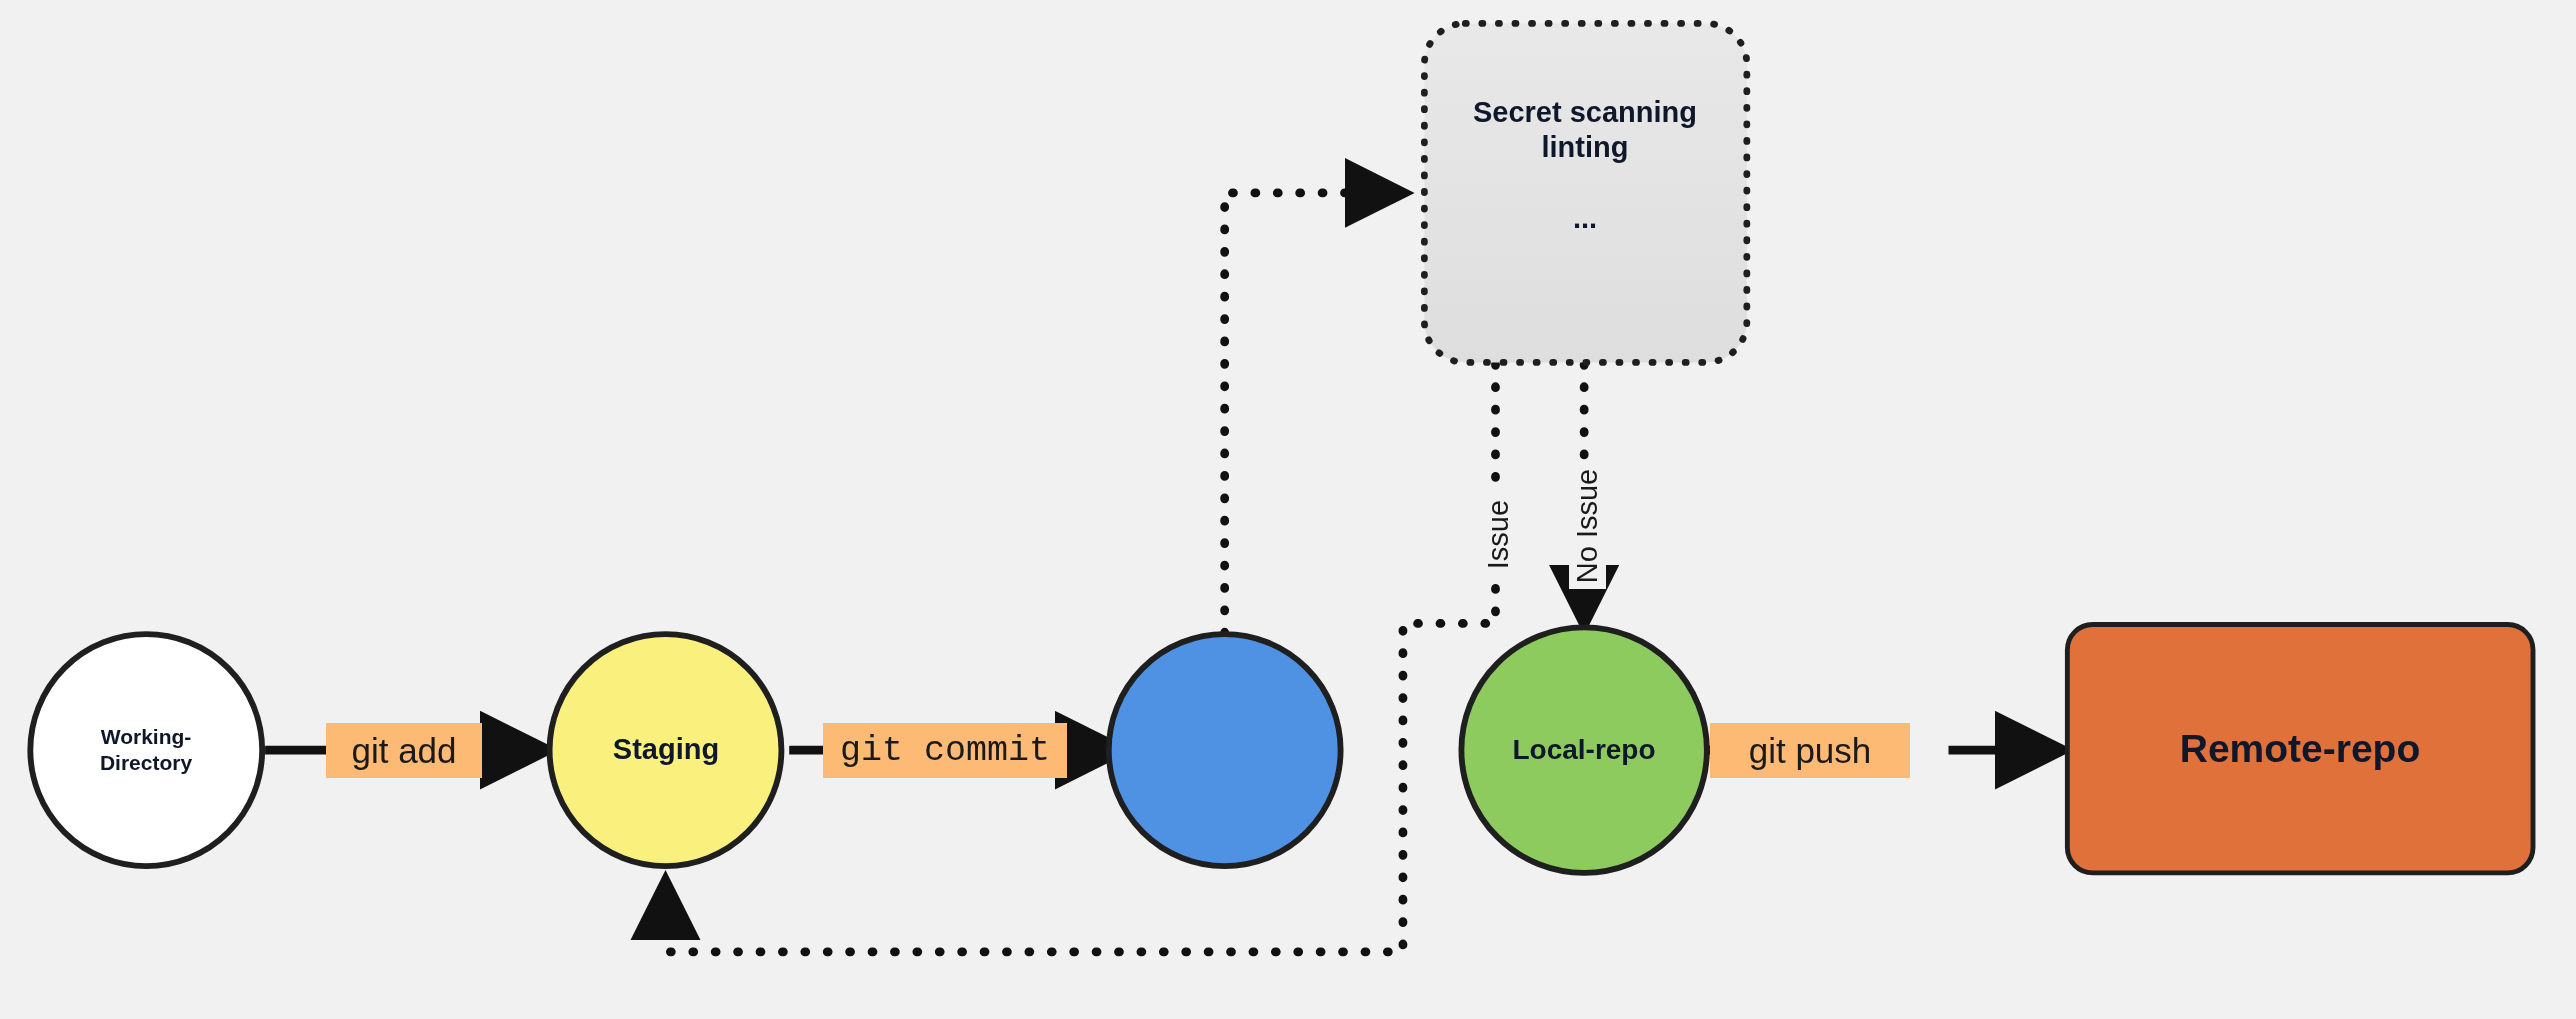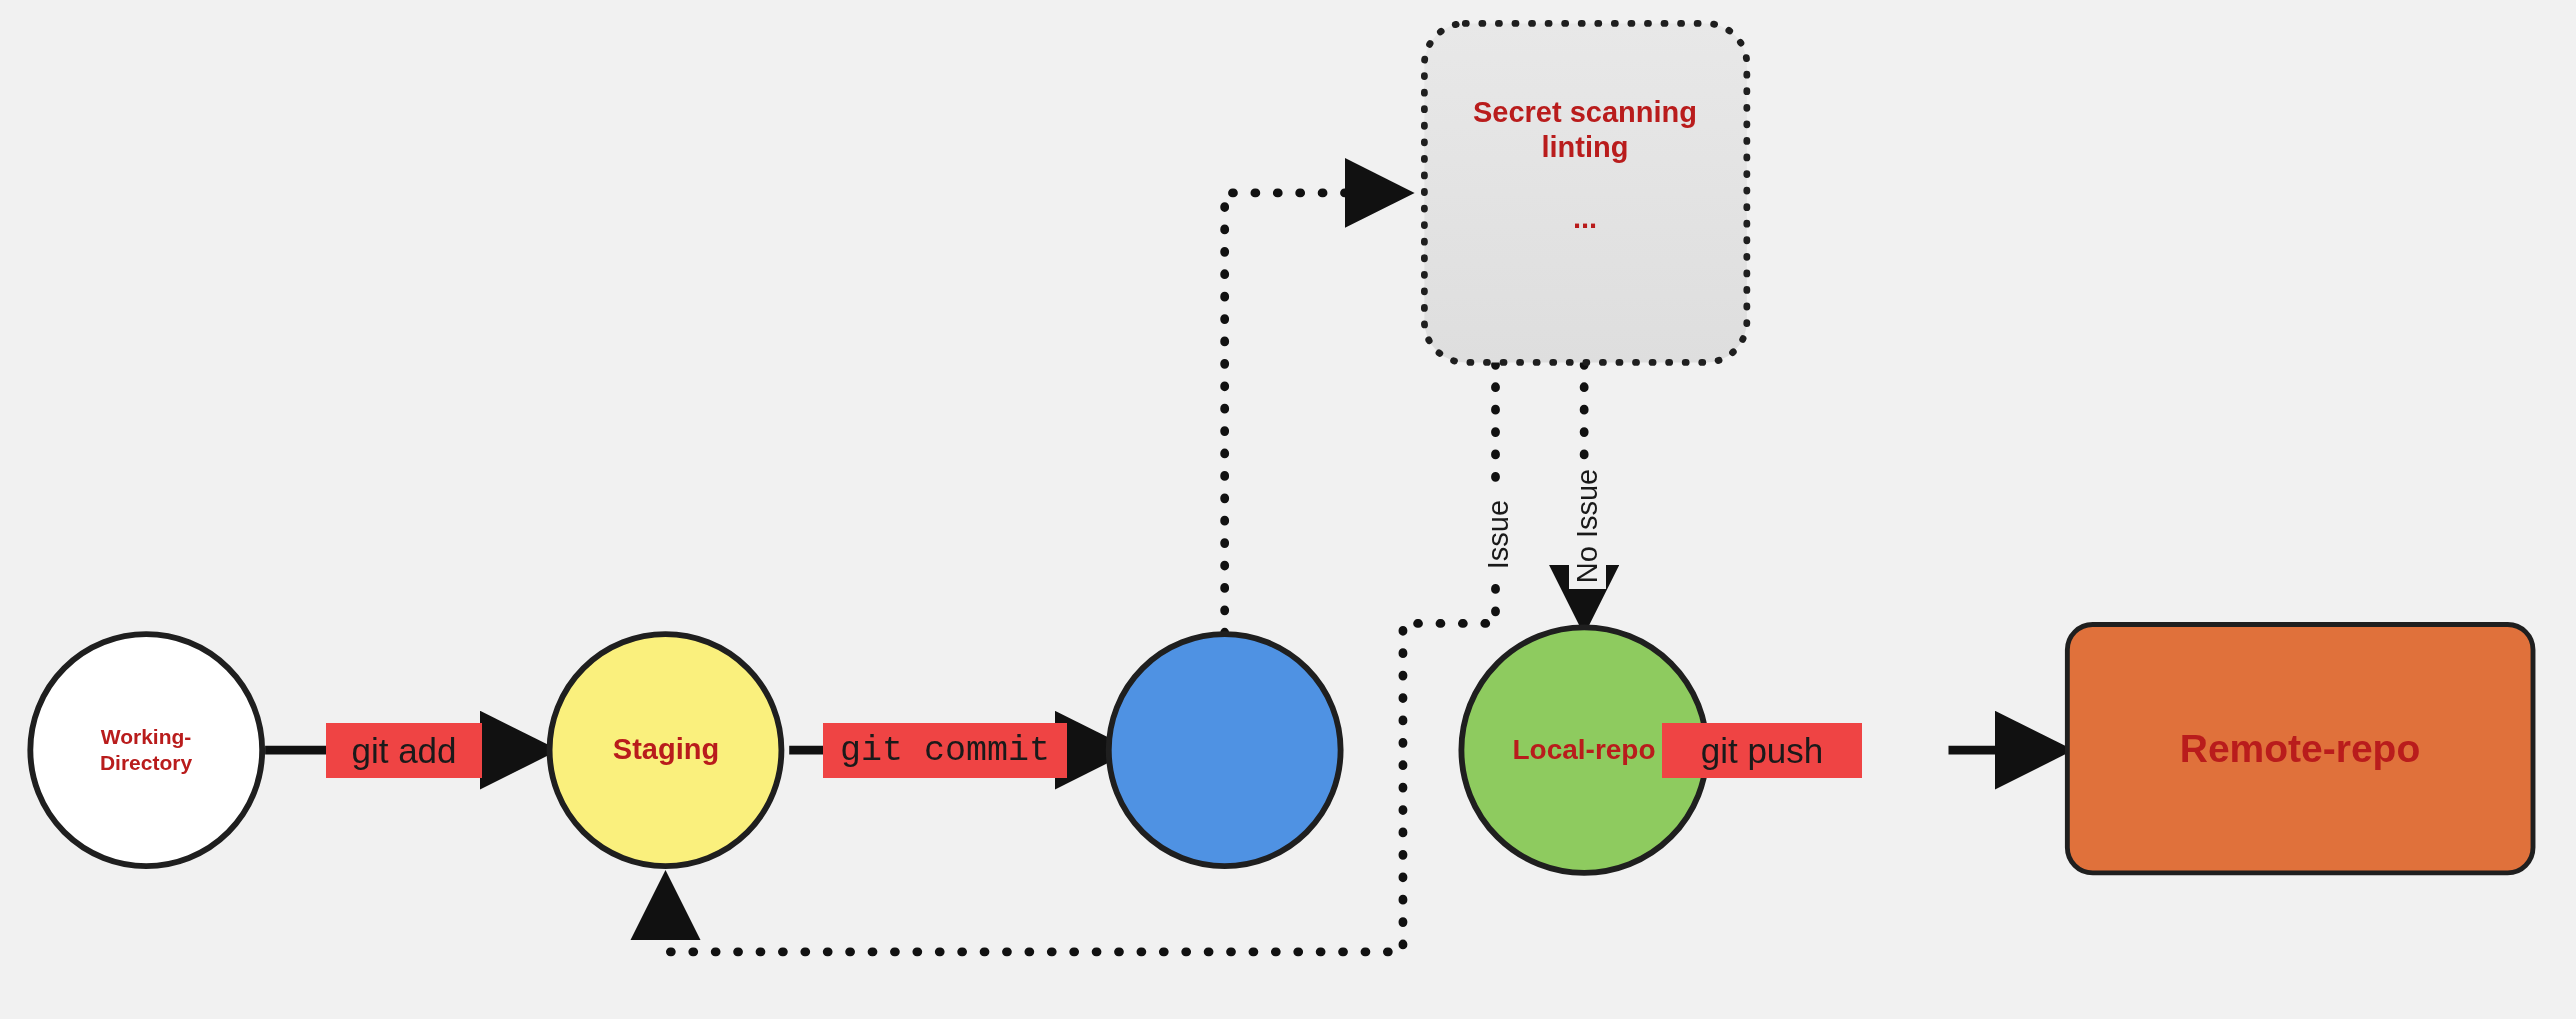--- a/index.html
+++ b/index.html
@@ -25,35 +25,35 @@
   }
   
   .node-label {
     position: absolute;
     display: flex;
     align-items: center;
     justify-content: center;
     text-align: center;
     font-family: "Liberation Sans", sans-serif;
     font-weight: bold;
-    color: #b91c1c;
+    color: #0f172a;
     line-height: 1.22;
     pointer-events: none;
     white-space: pre-line;
   }
   .edge-label {
     position: absolute;
     display: flex;
     align-items: center;
     justify-content: center;
     text-align: center;
     font-family: "Liberation Sans", sans-serif;
     font-weight: normal;
     color: #1a1a1a;
-    background: #ef4444;
+    background: #fdba74;
     pointer-events: none;
   }
   .edge-label-rot {
     position: absolute;
     font-family: "Liberation Sans", sans-serif;
     font-weight: normal;
     color: #1a1a1a;
     background: #f1f1f1;
     white-space: nowrap;
     transform-origin: left top;
@@ -131,20 +131,20 @@
 ...</div>
 
   <div class="node-label" style="left:1467px; top:721px; width:234px; height:58px; font-size:28px;">Local-repo</div>
 
   <div class="node-label" style="left:2067px; top:716px; width:466px; height:66px; font-size:39px;">Remote-repo</div>
 
   <div class="edge-label" style="left:326px; top:723px; width:156px; height:55px; font-size:35px;">git add</div>
 
   <div class="edge-label" style="left:823px; top:723px; width:244px; height:55px; font-size:35px;font-family:Liberation Mono, monospace;">git commit</div>
 
-  <div class="edge-label" style="left:1662px; top:723px; width:200px; height:55px; font-size:35px;">git push</div>
+  <div class="edge-label" style="left:1710px; top:723px; width:200px; height:55px; font-size:35px;">git push</div>
 
   <div class="edge-label-rot" style="left:1480px; top:575px; font-size:29px; padding:1.9px 5.8px; transform:rotate(-90deg);">Issue</div>
 
   <div class="edge-label-rot" style="left:1569px; top:589px; font-size:29px; padding:1.9px 5.8px; transform:rotate(-90deg);">No Issue</div>
 
 </div>
 
 
 </body></html>

